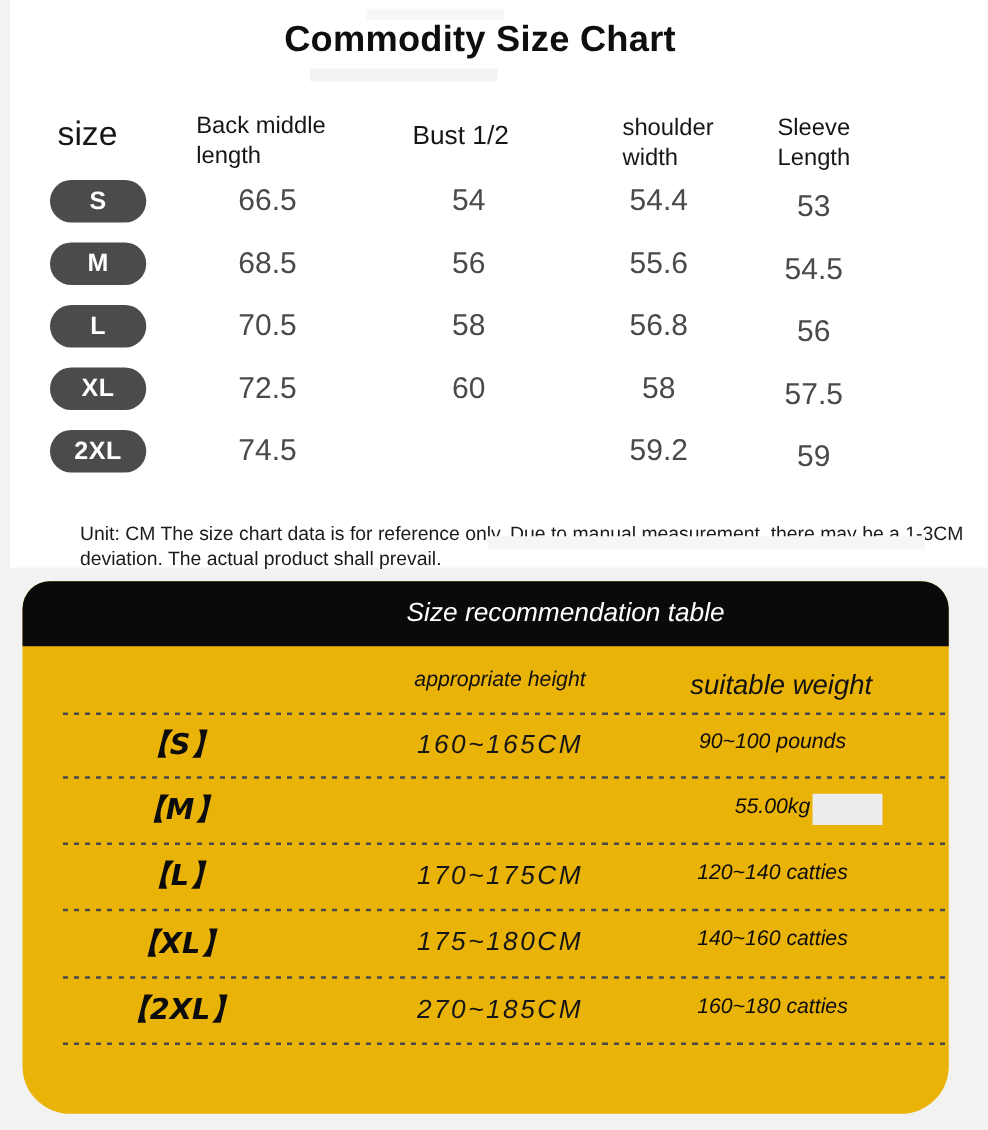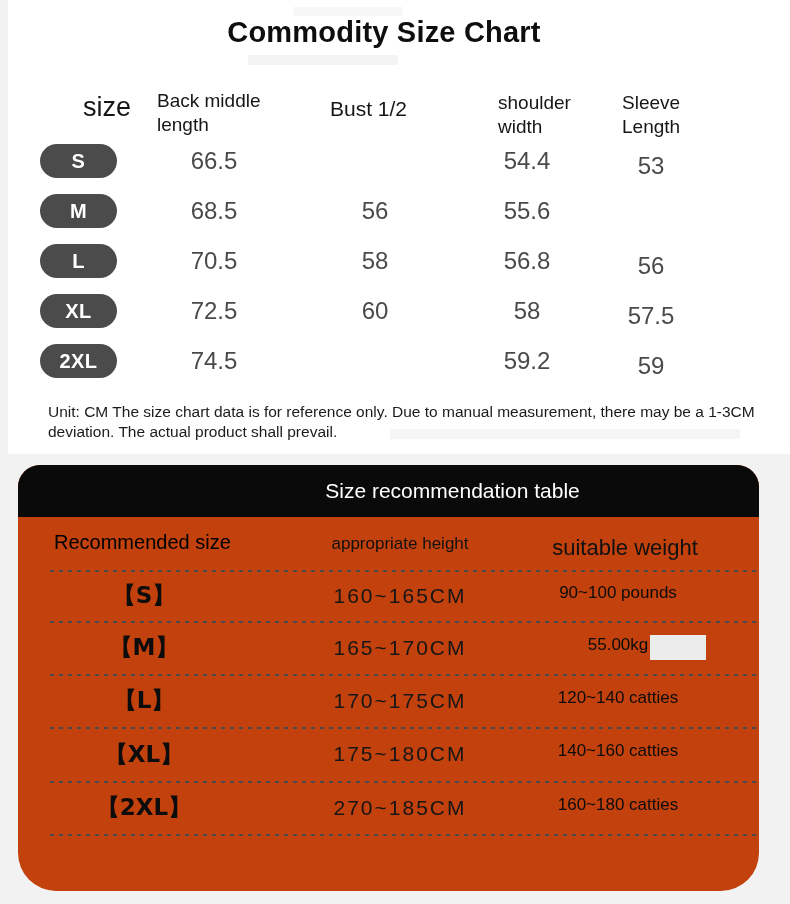--- a/index.html
+++ b/index.html
@@ -9,42 +9,42 @@
   
   .size-card{position:absolute;left:8px;top:0;width:782px;height:454px;background:#ffffff;}
   .sc-title{position:absolute;left:0;top:16px;width:752px;margin:0;text-align:center;
             font-size:29px;font-weight:600;color:#0e0e0e;letter-spacing:.2px;}
   .ghost{position:absolute;background:#f3f3f3;}
   .g-a{left:240px;top:55px;width:150px;height:10px;}
   .g-b{left:285px;top:7px;width:110px;height:9px;background:#f7f7f7;}
   .g-c{left:382px;top:429px;width:350px;height:10px;background:#f6f6f6;}
 
   .sc-h{position:absolute;font-size:19px;line-height:24px;color:#161616;font-weight:500;}
-  .h-size{left:38px;top:92px;font-size:27px;line-height:30px;margin-left:37px;}
+  .h-size{left:38px;top:92px;font-size:27px;line-height:30px;}
   .h-back{left:149px;top:89px;width:120px;}
   .h-bust{left:322px;top:97px;font-size:21px;}
   .h-shoulder{left:490px;top:91px;width:92px;}
   .h-sleeve{left:614px;top:91px;width:82px;}
 
   .sc-row{position:absolute;left:0;width:782px;height:50px;}
   .r0{top:136px}.r1{top:186px}.r2{top:236px}.r3{top:286px}.r4{top:336px}
   .pill{position:absolute;left:32px;top:8px;width:77px;height:34px;border-radius:17px;
         background:#4b4b4b;color:#ffffff;font-size:20px;font-weight:700;
         display:flex;align-items:center;justify-content:center;letter-spacing:.5px;}
   .v{position:absolute;top:0;height:50px;display:flex;align-items:center;justify-content:center;
      font-size:24px;color:#4a4a4a;font-weight:500;box-sizing:border-box;}
   .c2{left:131px;width:150px;} .c3{left:292px;width:150px;}
   .c4{left:444px;width:150px;} .c5{left:568px;width:150px;padding-top:9px;}
 
-  .sc-note{position:absolute;left:40px;top:402px;width:710px;margin:0;
+  .sc-note{position:absolute;left:40px;top:402px;width:710px;margin:16px;
            font-size:15.5px;line-height:19.5px;color:#1b1b1b;}
 
   
-  .rec-card{position:absolute;left:18px;top:465px;width:741px;height:426px;background:#c2410c;
-            border-radius:22px 22px 38px 38px;}
+  .rec-card{position:absolute;left:18px;top:465px;width:741px;height:426px;background:#eab308;
+            border-radius:22px 22px 38px 38px;font-style:italic;}
   .rec-header{position:absolute;left:0;top:0;width:741px;height:52px;background:#0a0a0a;
               border-radius:22px 22px 0 0;color:#ffffff;font-size:21px;font-weight:500;
               display:flex;align-items:center;justify-content:center;
               padding-left:128px;box-sizing:border-box;}
   .rh-size{position:absolute;left:36px;top:66px;font-size:20px;color:#000000;font-weight:500;}
   .rh-height{position:absolute;left:282px;top:69px;width:200px;text-align:center;
              font-size:17px;color:#111111;}
   .rh-weight{position:absolute;left:507px;top:70px;width:200px;text-align:center;
              font-size:22px;color:#111111;}
 
@@ -79,28 +79,30 @@
 
     <div class="sc-h h-size">size</div>
     <div class="sc-h h-back">Back middle length</div>
     <div class="sc-h h-bust">Bust 1/2</div>
     <div class="sc-h h-shoulder">shoulder width</div>
     <div class="sc-h h-sleeve">Sleeve Length</div>
 
     <div class="sc-row r0">
       <span class="pill">S</span>
       <span class="v c2">66.5</span>
+      <span class="v c3">54</span>
       <span class="v c4">54.4</span>
       <span class="v c5">53</span>
     </div>
     <div class="sc-row r1">
       <span class="pill">M</span>
       <span class="v c2">68.5</span>
       <span class="v c3">56</span>
       <span class="v c4">55.6</span>
+      <span class="v c5">54.5</span>
     </div>
     <div class="sc-row r2">
       <span class="pill">L</span>
       <span class="v c2">70.5</span>
       <span class="v c3">58</span>
       <span class="v c4">56.8</span>
       <span class="v c5">56</span>
     </div>
     <div class="sc-row r3">
       <span class="pill">XL</span>
@@ -116,39 +118,37 @@
       <span class="v c5">59</span>
     </div>
 
     <p class="sc-note">Unit: CM The size chart data is for reference only. Due to manual measurement, there may be a 1-3CM deviation. The actual product shall prevail.</p>
     <span class="ghost g-c"></span>
   </section>
 
   <section class="rec-card">
     <header class="rec-header">Size recommendation table</header>
 
-    <div class="rh-size">Recommended size</div>
     <div class="rh-height">appropriate height</div>
     <div class="rh-weight">suitable weight</div>
 
     <div class="dash d0"></div>
     <div class="dash d1"></div>
     <div class="dash d2"></div>
     <div class="dash d3"></div>
     <div class="dash d4"></div>
     <div class="dash d5"></div>
 
     <div class="rec-row rr0">
       <span class="rc-size">【S】</span>
       <span class="rc-height">160~165CM</span>
       <span class="rc-weight">90~100 pounds</span>
     </div>
     <div class="rec-row rr1">
       <span class="rc-size">【M】</span>
-      <span class="rc-height">165~170CM</span>
       <span class="rc-weight">55.00kg</span>
       <span class="ghost-kg"></span>
     </div>
     <div class="rec-row rr2">
       <span class="rc-size">【L】</span>
       <span class="rc-height">170~175CM</span>
       <span class="rc-weight">120~140 catties</span>
     </div>
     <div class="rec-row rr3">
       <span class="rc-size">【XL】</span>

